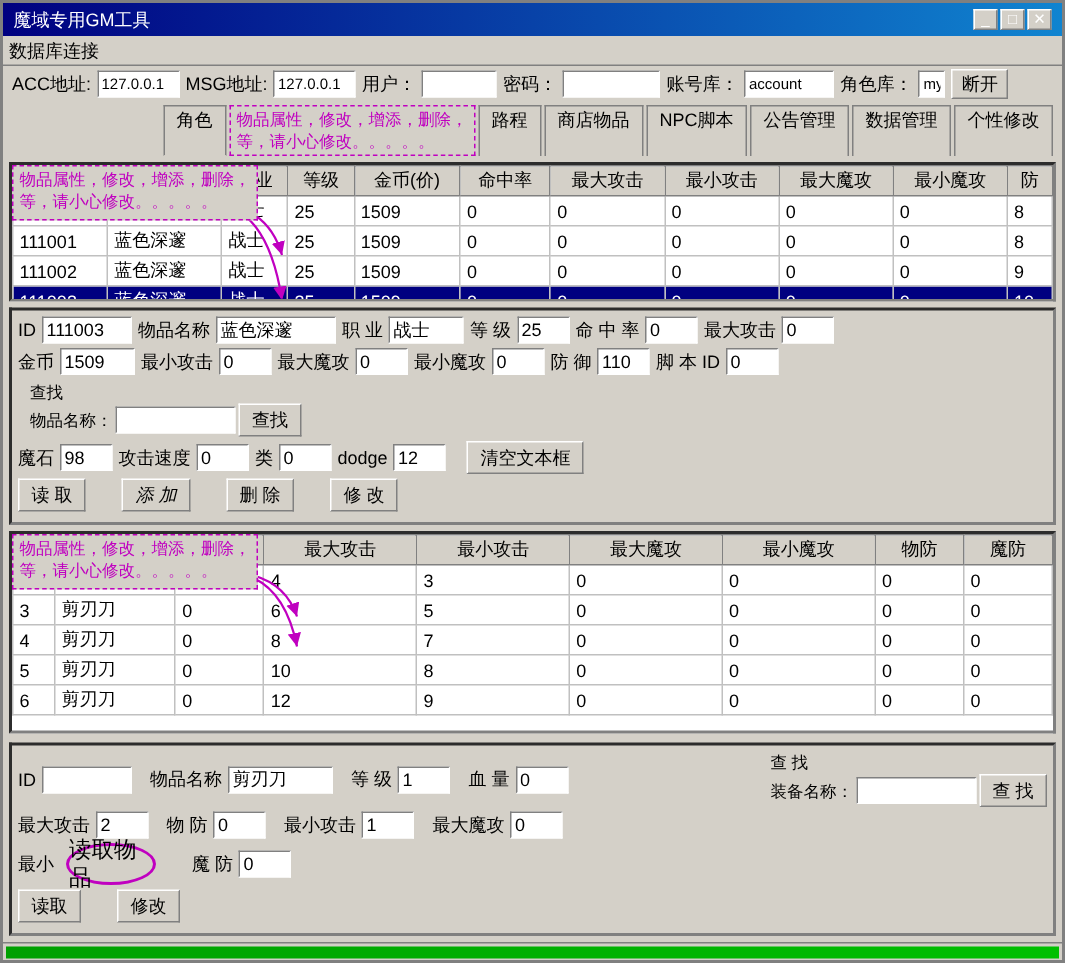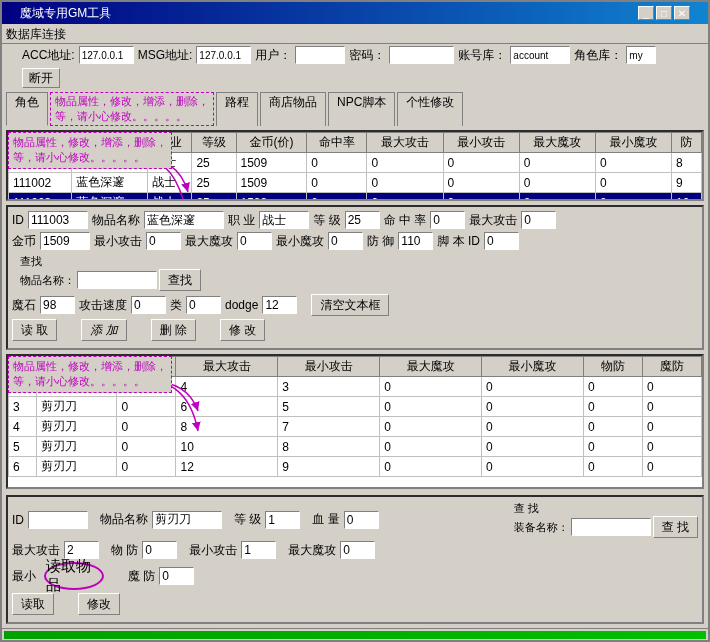--- a/index.html
+++ b/index.html
@@ -15,21 +15,21 @@
       width: 710px;
       height: 642px;
       border: 2px solid #808080;
       background: #d4d0c8;
       display: flex;
       flex-direction: column;
     }
     .title-bar {
       background: linear-gradient(to right, #000080, #1084d0);
       color: white;
-      padding: 3px 18px;
+      padding: 3px 7px;
       display: flex;
       justify-content: space-between;
       align-items: center;
       height: 22px;
       flex-shrink: 0;
     }
     .title-bar-text { font-size: 12px; }
     .title-bar-buttons { display: flex; gap: 2px; }
     .title-btn {
       width: 16px; height: 14px;
@@ -44,21 +44,21 @@
       background: #d4d0c8;
       padding: 2px 4px;
       border-bottom: 1px solid #808080;
       font-size: 12px;
       height: 20px;
       flex-shrink: 0;
     }
     .top-bar {
       display: flex;
       align-items: center;
-      padding: 2px 20px;
+      padding: 2px 6px;
       gap: 4px;
       font-size: 12px;
       flex-shrink: 0;
       flex-wrap: wrap;
     }
     .top-bar label { white-space: nowrap; }
     .top-input {
       border: 1px solid;
       border-color: #808080 #fff #fff #808080;
       background: white;
@@ -72,20 +72,21 @@
       background: #d4d0c8;
       padding: 1px 6px;
       font-size: 12px;
       cursor: pointer;
       height: 20px;
     }
     .tabs-bar {
       display: flex;
       padding: 2px 4px 0;
       flex-shrink: 0;
+      justify-content: flex-end;
     }
     .tab {
       border: 1px solid #808080;
       background: #d4d0c8;
       padding: 1px 8px;
       font-size: 12px;
       cursor: pointer;
       margin-right: 2px;
       border-bottom: none;
     }
@@ -200,30 +201,32 @@
     <input class="top-input" style="width: 55px;" value="127.0.0.1">
     <label>MSG地址:</label>
     <input class="top-input" style="width: 55px;" value="127.0.0.1">
     <label>用户：</label>
     <input class="top-input" style="width: 50px;" value="">
     <label>密码：</label>
     <input class="top-input" style="width: 65px;" type="password" value="">
     <label>账号库：</label>
     <input class="top-input" style="width: 60px;" value="account">
     <label>角色库：</label>
-    <input class="top-input" style="width: 30px;" value="my">
+    <input class="top-input" style="width: 18px;" value="my">
     <button class="disconnect-btn">断开</button>
   </div>
 
   <div class="tabs-bar">
     <div class="tab active">角色</div>
     <div class="tab" style="font-size:11px; padding:1px 4px; color:#c000c0; border:1px dashed #c000c0;">物品属性，修改，增添，删除，<br>等，请小心修改。。。。。</div>
     <div class="tab">路程</div>
     <div class="tab">商店物品</div>
     <div class="tab">NPC脚本</div>
+    <div class="tab">公告管理</div>
+    <div class="tab">数据管理</div>
     <div class="tab">个性修改</div>
   </div>
 
   <div class="main-content">
 
     <div style="height:165px; border:2px inset #808080; background:white; position:relative; overflow:hidden;">
 
       <div style="position:absolute; top:0; left:0; background:#d4d0c8; border:1px dashed #c000c0; color:#c000c0; font-size:11px; padding:2px 4px; z-index:10; line-height:1.4;">
         物品属性，修改，增添，删除，<br>等，请小心修改。。。。。
       </div>
@@ -262,20 +265,33 @@
                 <td>25</td>
                 <td>1509</td>
                 <td>0</td>
                 <td>0</td>
                 <td>0</td>
                 <td>0</td>
                 <td>0</td>
                 <td>8</td>
               </tr>
               <tr>
+                <td>111001</td>
+                <td>蓝色深邃</td>
+                <td>战士</td>
+                <td>25</td>
+                <td>1509</td>
+                <td>0</td>
+                <td>0</td>
+                <td>0</td>
+                <td>0</td>
+                <td>0</td>
+                <td>8</td>
+              </tr>
+              <tr>
                 <td>111002</td>
                 <td>蓝色深邃</td>
                 <td>战士</td>
                 <td>25</td>
                 <td>1509</td>
                 <td>0</td>
                 <td>0</td>
                 <td>0</td>
                 <td>0</td>
                 <td>0</td>

